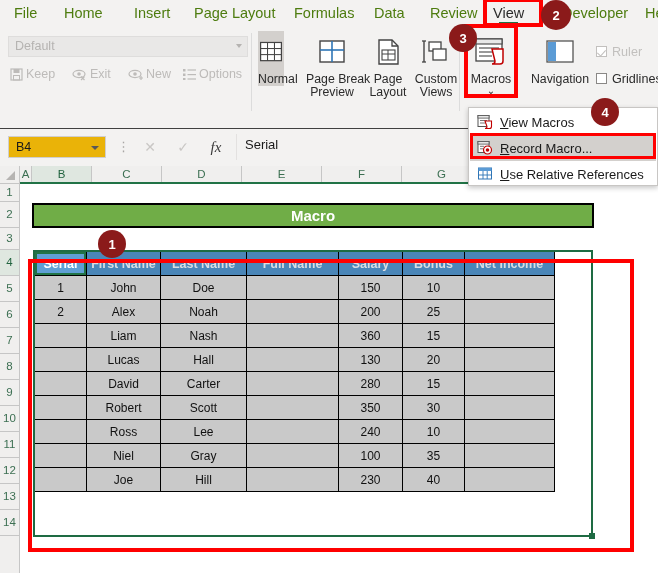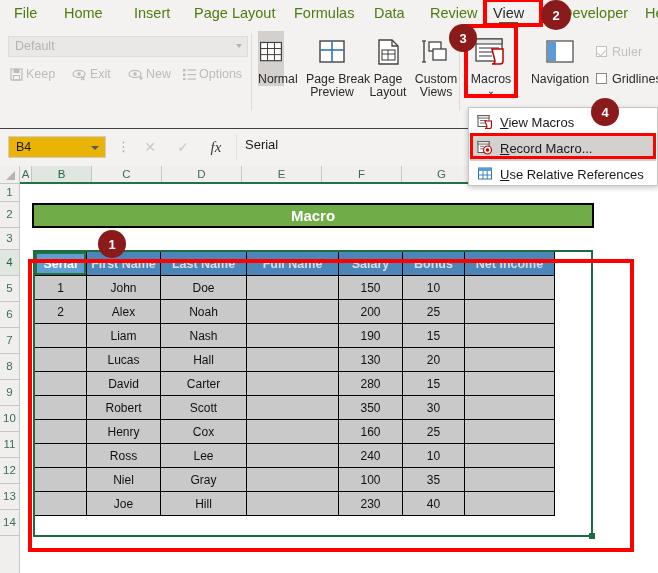--- a/index.html
+++ b/index.html
@@ -389,21 +389,21 @@
               <td style="width: 92px;"></td>
               <td style="width: 64px;">200</td>
               <td style="width: 62px;">25</td>
               <td style="width: 90px;"></td>
             </tr>
             <tr>
               <td style="width: 52px;"></td>
               <td style="width: 74px;">Liam</td>
               <td style="width: 86px;">Nash</td>
               <td style="width: 92px;"></td>
-              <td style="width: 64px;">190</td>
+              <td style="width: 64px;">360</td>
               <td style="width: 62px;">15</td>
               <td style="width: 90px;"></td>
             </tr>
             <tr>
               <td style="width: 52px;"></td>
               <td style="width: 74px;">Lucas</td>
               <td style="width: 86px;">Hall</td>
               <td style="width: 92px;"></td>
               <td style="width: 64px;">130</td>
               <td style="width: 62px;">20</td>
@@ -418,29 +418,20 @@
               <td style="width: 62px;">15</td>
               <td style="width: 90px;"></td>
             </tr>
             <tr>
               <td style="width: 52px;"></td>
               <td style="width: 74px;">Robert</td>
               <td style="width: 86px;">Scott</td>
               <td style="width: 92px;"></td>
               <td style="width: 64px;">350</td>
               <td style="width: 62px;">30</td>
-              <td style="width: 90px;"></td>
-            </tr>
-            <tr>
-              <td style="width: 52px;"></td>
-              <td style="width: 74px;">Henry</td>
-              <td style="width: 86px;">Cox</td>
-              <td style="width: 92px;"></td>
-              <td style="width: 64px;">160</td>
-              <td style="width: 62px;">25</td>
               <td style="width: 90px;"></td>
             </tr>
             <tr>
               <td style="width: 52px;"></td>
               <td style="width: 74px;">Ross</td>
               <td style="width: 86px;">Lee</td>
               <td style="width: 92px;"></td>
               <td style="width: 64px;">240</td>
               <td style="width: 62px;">10</td>
               <td style="width: 90px;"></td>

